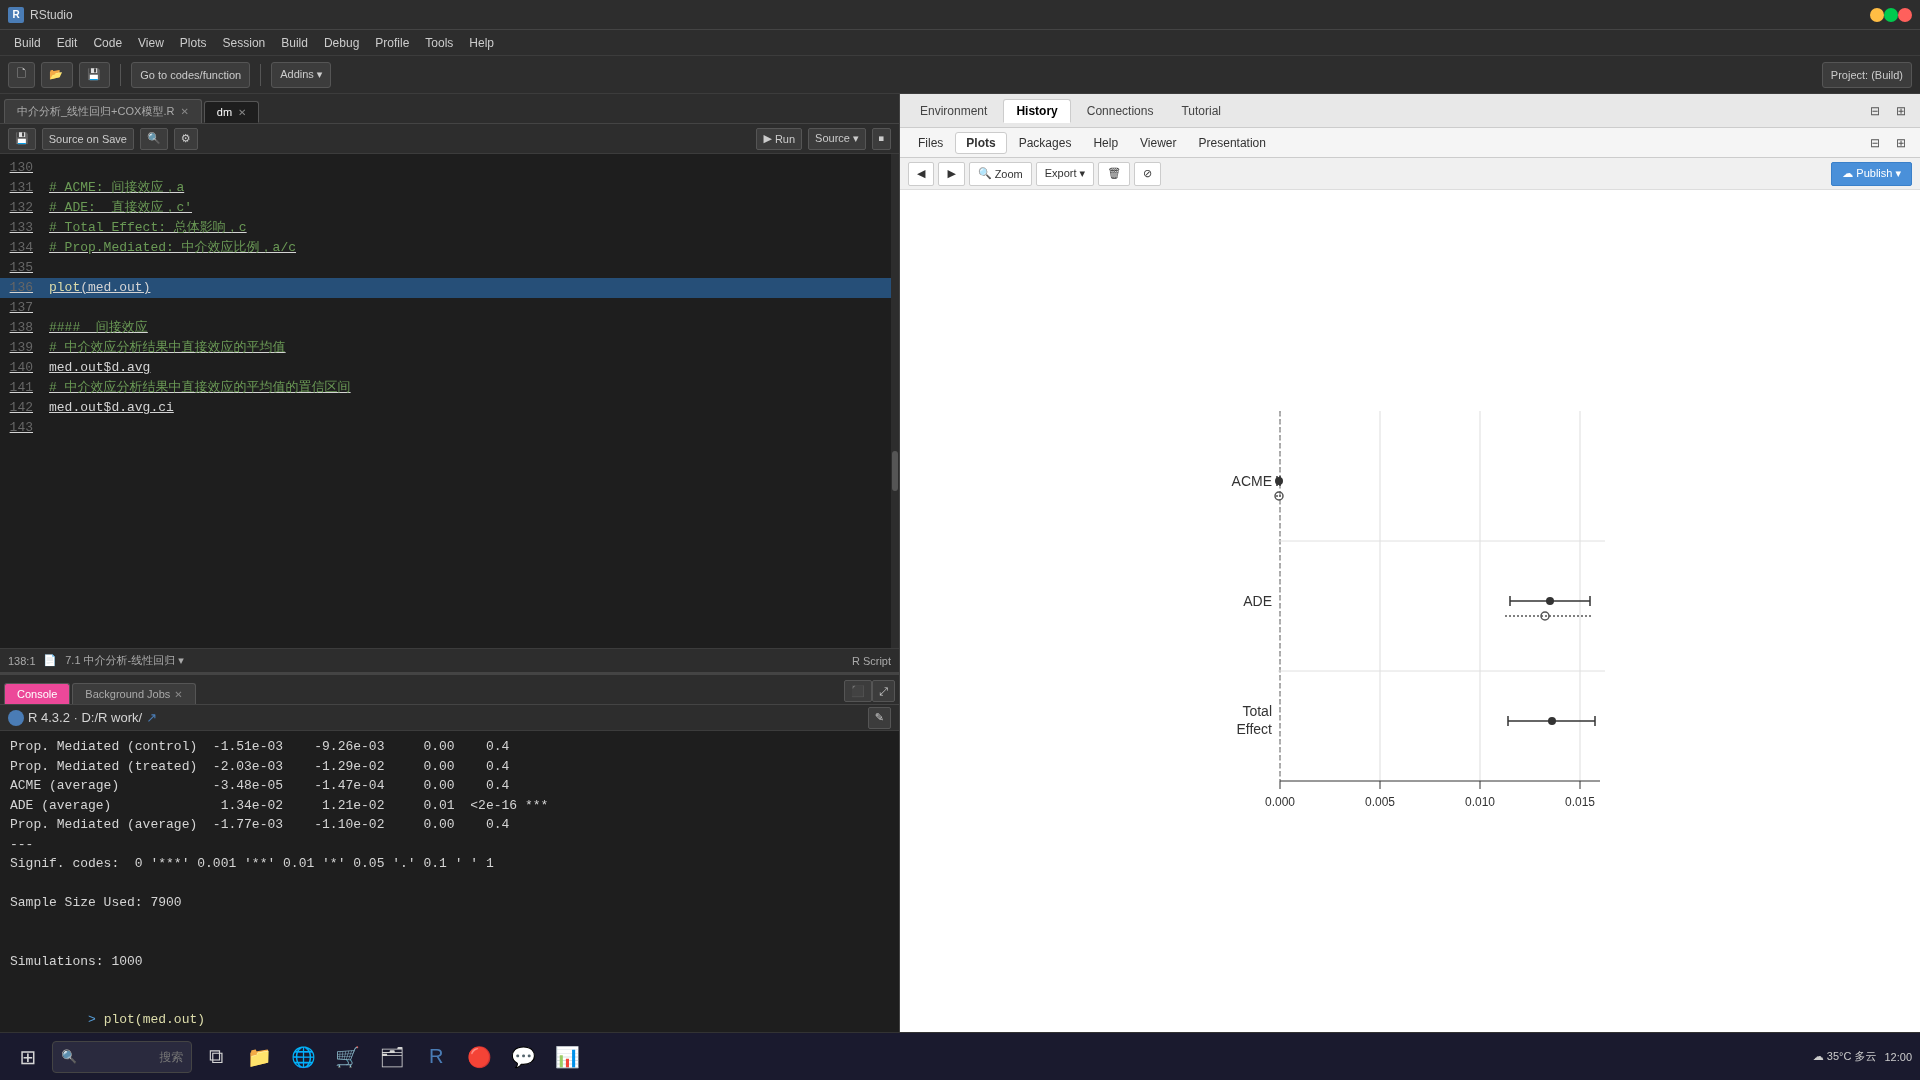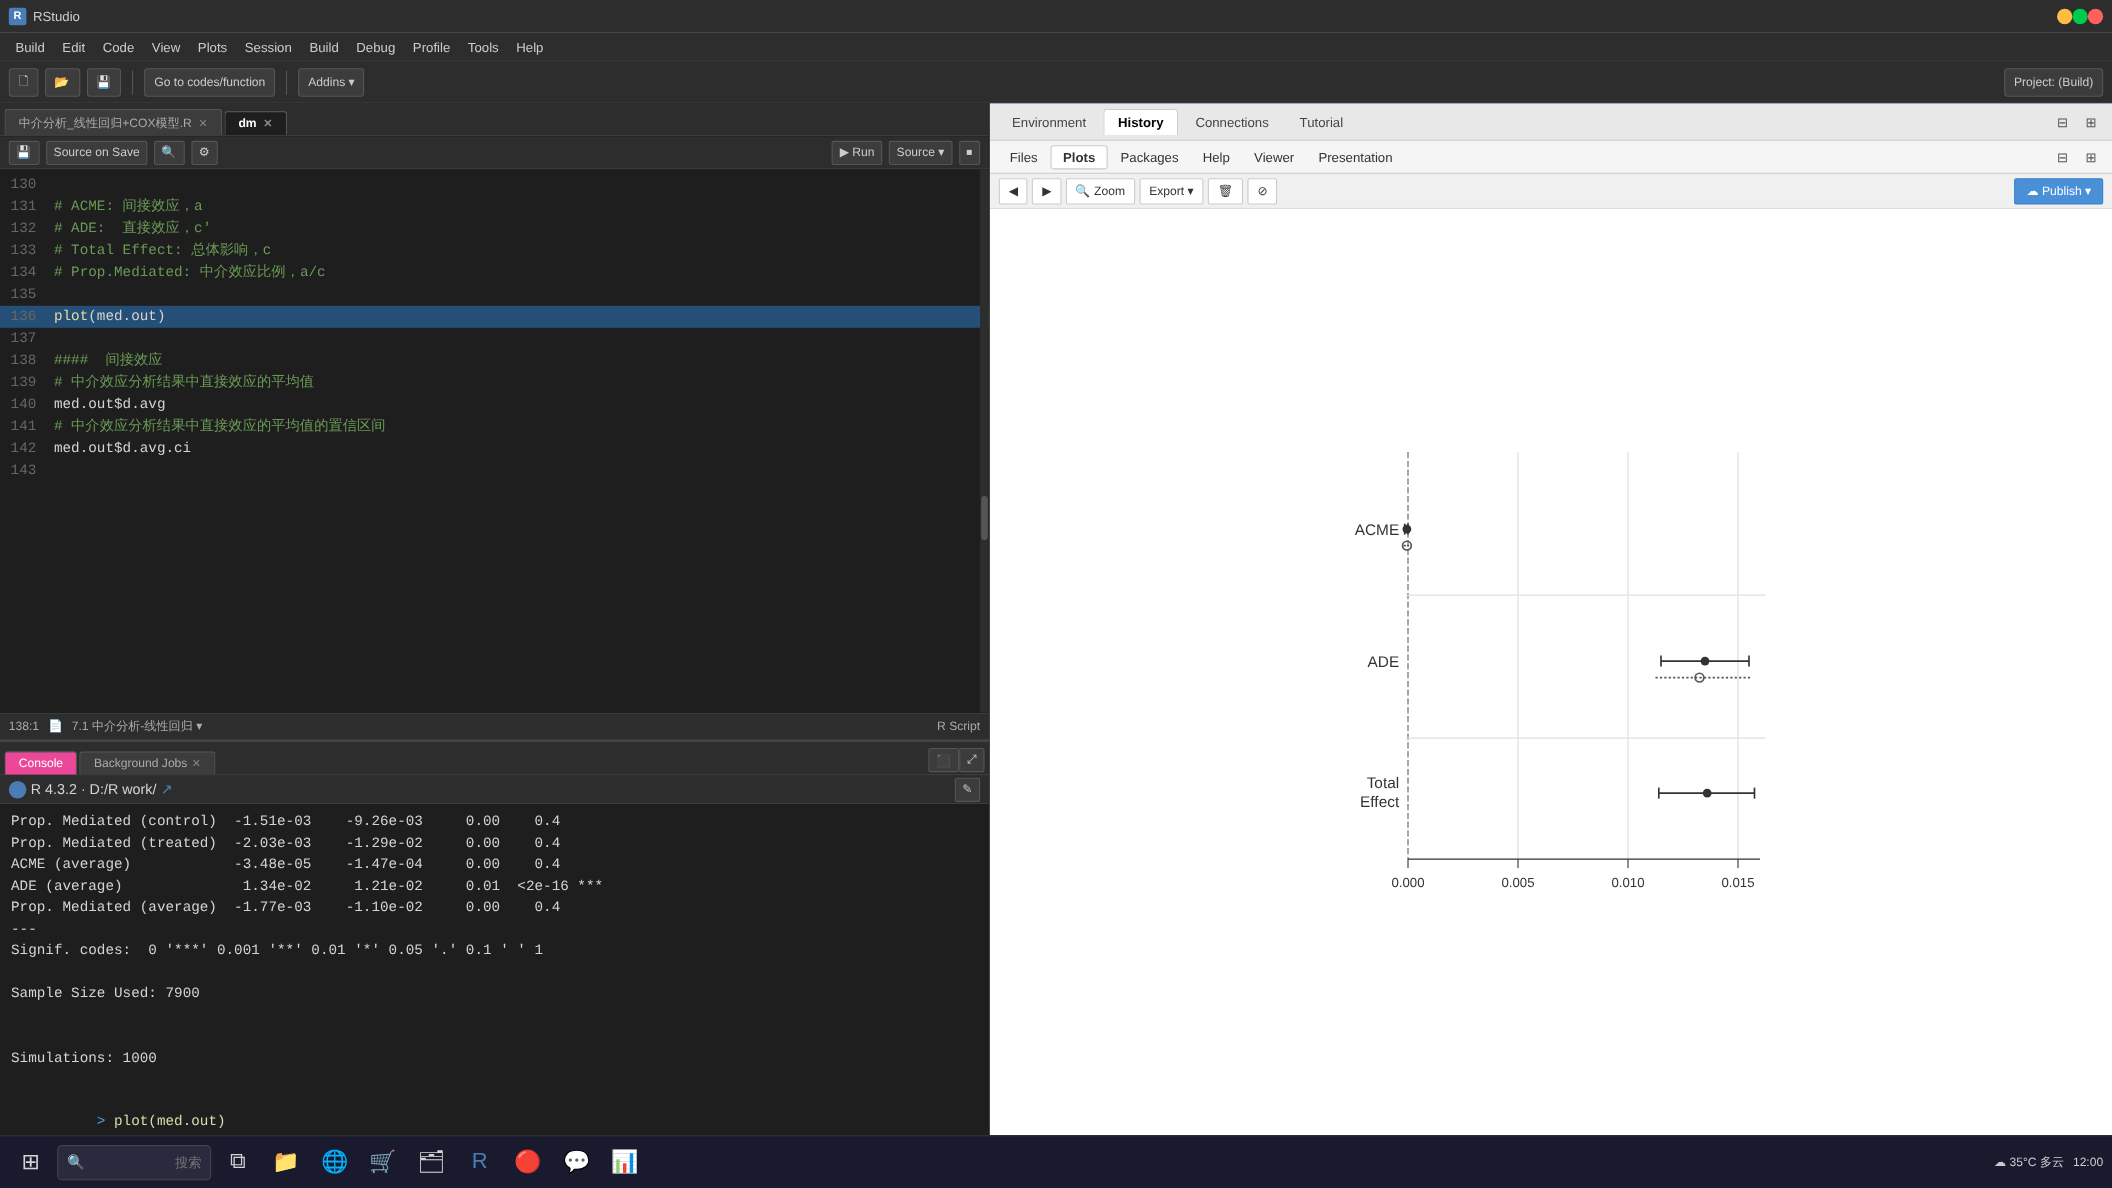--- a/index.html
+++ b/index.html
@@ -89,21 +89,21 @@
       border-bottom: none;
       color: #aaa;
       font-size: 11px;
       cursor: pointer;
       border-radius: 3px 3px 0 0;
       margin-right: 2px;
       display: flex;
       align-items: center;
       gap: 6px;
     }
-    .editor-tab.active { background: #1e1e1e; color: #fff; border-bottom: 1px solid #1e1e1e; font-weight: bold; }
+    .editor-tab.active { background: #1e1e1e; color: #fff; border-bottom: 1px solid #1e1e1e; }
     .editor-tab .tab-close { color: #888; font-size: 10px; }
 
     
     #editor-area {
       flex: 1;
       background: #1e1e1e;
       overflow: hidden;
       position: relative;
     }
     #editor-toolbar {
@@ -128,20 +128,21 @@
       align-items: center;
       gap: 3px;
     }
     #code-content {
       padding: 4px 0;
       background: #1e1e1e;
       font-family: 'Consolas', 'Courier New', monospace;
       font-size: 13px;
       overflow: hidden;
       height: calc(100% - 30px);
+      text-decoration: underline;
     }
     .code-line {
       display: flex;
       line-height: 20px;
       min-height: 20px;
     }
     .line-num {
       width: 45px;
       text-align: right;
       padding-right: 12px;

